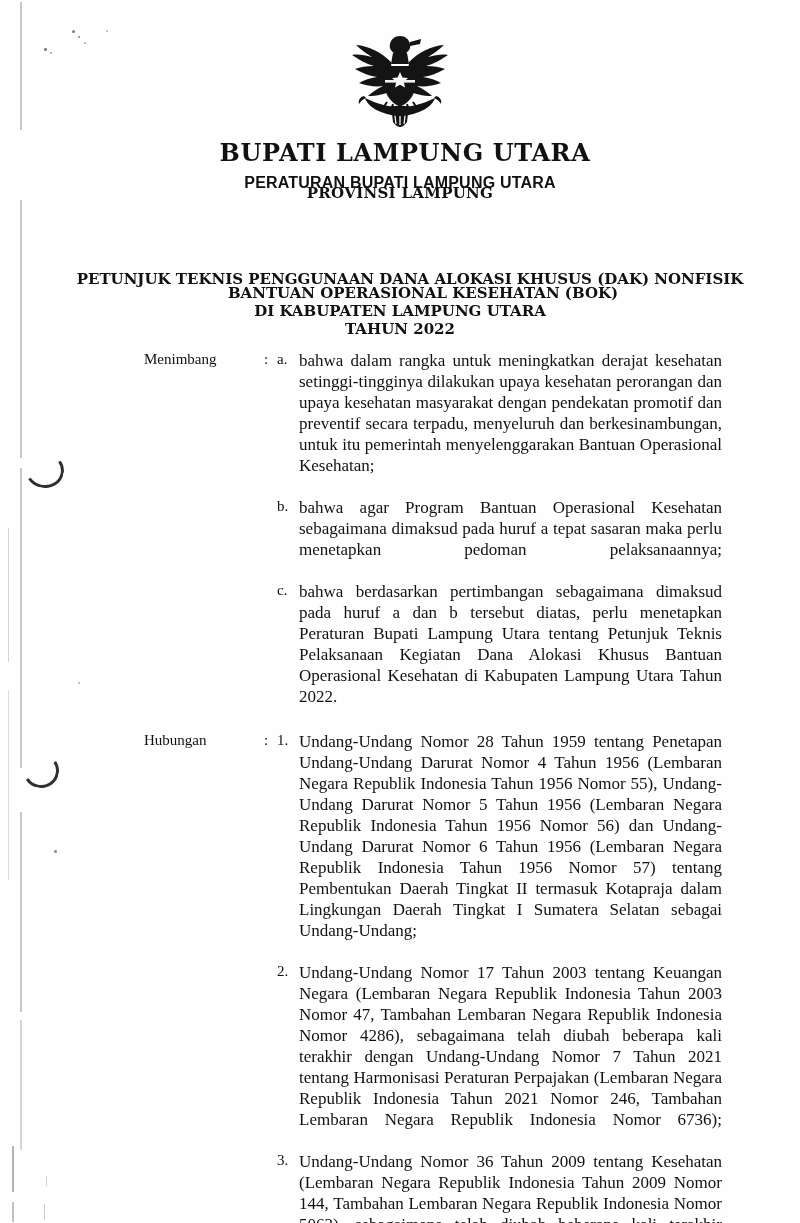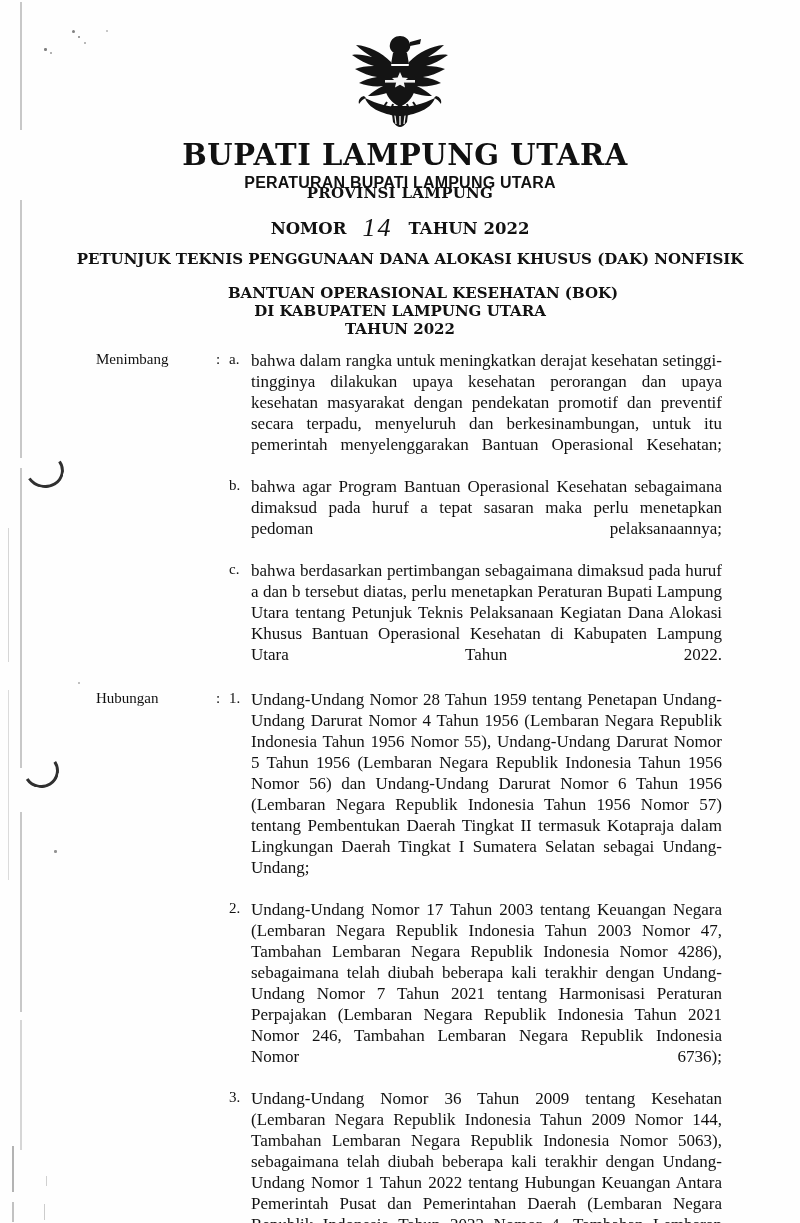--- a/index.html
+++ b/index.html
@@ -55,21 +55,21 @@
 
   
   .head {
     position: absolute;
     left: 0;
     right: 0;
     text-align: center;
   }
   .h-title {
     top: 138px;
-    font-size: 29px;
+    font-size: 24px;
     font-weight: bold;
     letter-spacing: .6px;
     font-family: "DejaVu Serif", "Liberation Serif", serif;
     margin-left: 10px;
   }
   .h-prov {
     top: 170px;
     font-size: 15px;
     font-weight: bold;
     letter-spacing: .3px;
@@ -100,21 +100,21 @@
     letter-spacing: 2px;
   }
   .h-tentang {
     top: 247px;
     font-size: 15px;
     font-weight: bold;
     letter-spacing: .5px;
     font-family: "DejaVu Serif", "Liberation Serif", serif;
   }
   .h-sub1 {
-    top: 250px;
+    top: 270px;
     font-size: 15px;
     font-weight: bold;
     font-family: "DejaVu Serif", "Liberation Serif", serif;
     padding-left: 20px;
   }
   .h-sub2 {
     top: 284px;
     font-size: 15px;
     font-weight: bold;
     font-family: "DejaVu Serif", "Liberation Serif", serif;
@@ -136,20 +136,21 @@
   
   .clauses {
     position: absolute;
     left: 96px;
     top: 350px;
     width: 626px;
   }
   .clause-block {
     display: flex;
     align-items: flex-start;
+    margin-left: 48px;
   }
   .clause-label {
     width: 120px;
     flex: 0 0 120px;
     font-size: 15px;
     line-height: 19.4px;
   }
   .clause-colon {
     width: 13px;
     flex: 0 0 13px;
@@ -244,23 +245,20 @@
         <path d="M89 68 C93 69 95 72 94 76 C92 73 90 71 87 70 Z"></path>
 
         <path d="M40 74 L36 80 M46 76 L44 82 M66 74 L70 80 M60 76 L62 82" stroke="#141414" stroke-width="2" fill="none"></path>
       </g>
     </svg>
   </div>
 
   <div class="head h-title">BUPATI LAMPUNG UTARA</div>
   <div class="head h-prov">PROVINSI LAMPUNG</div>
   <div class="head h-perbup">PERATURAN BUPATI LAMPUNG UTARA</div>
-  <div class="head h-nomor">
-    <span>NOMOR</span><span class="numfill">14</span><span>TAHUN 2022</span>
-  </div>
   <div class="head h-sub1">PETUNJUK TEKNIS PENGGUNAAN DANA ALOKASI KHUSUS (DAK) NONFISIK</div>
   <div class="head h-sub2">BANTUAN OPERASIONAL KESEHATAN (BOK)</div>
   <div class="head h-sub3">DI KABUPATEN LAMPUNG UTARA</div>
   <div class="head h-sub4">TAHUN 2022</div>
 
   <div class="clauses">
 
     <div class="clause-block">
       <div class="clause-label">Menimbang</div>
       <div class="clause-colon">:</div>

